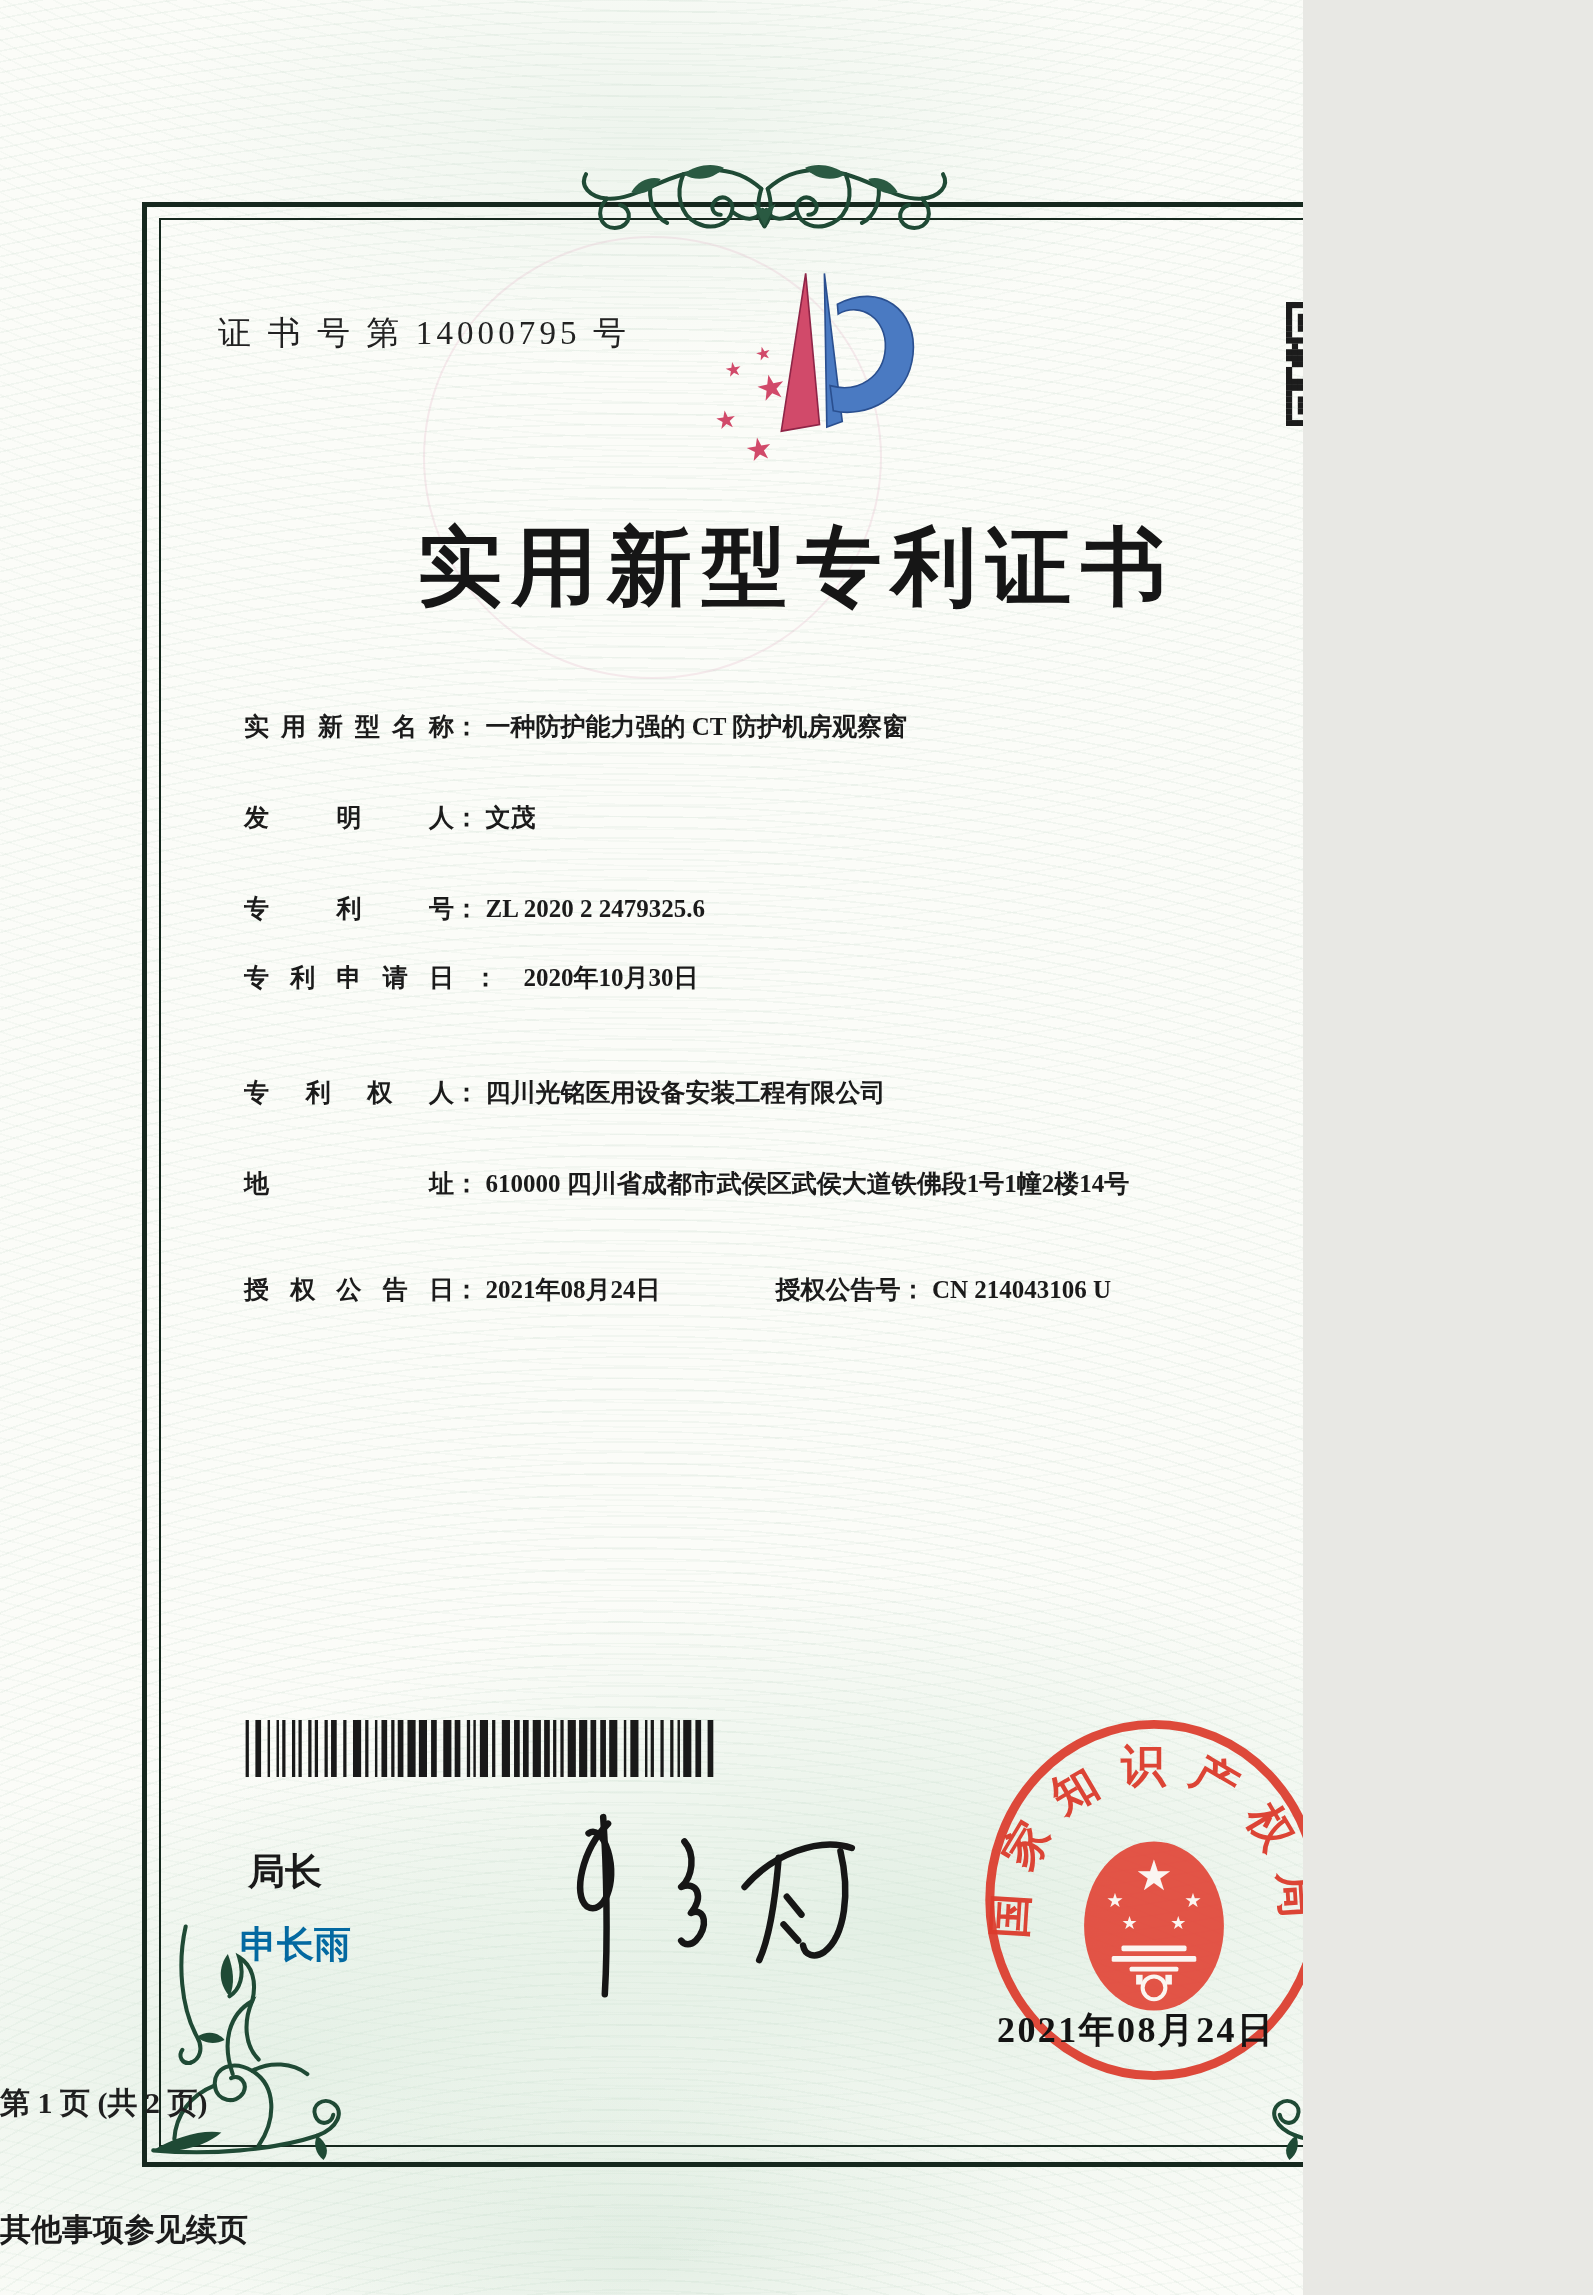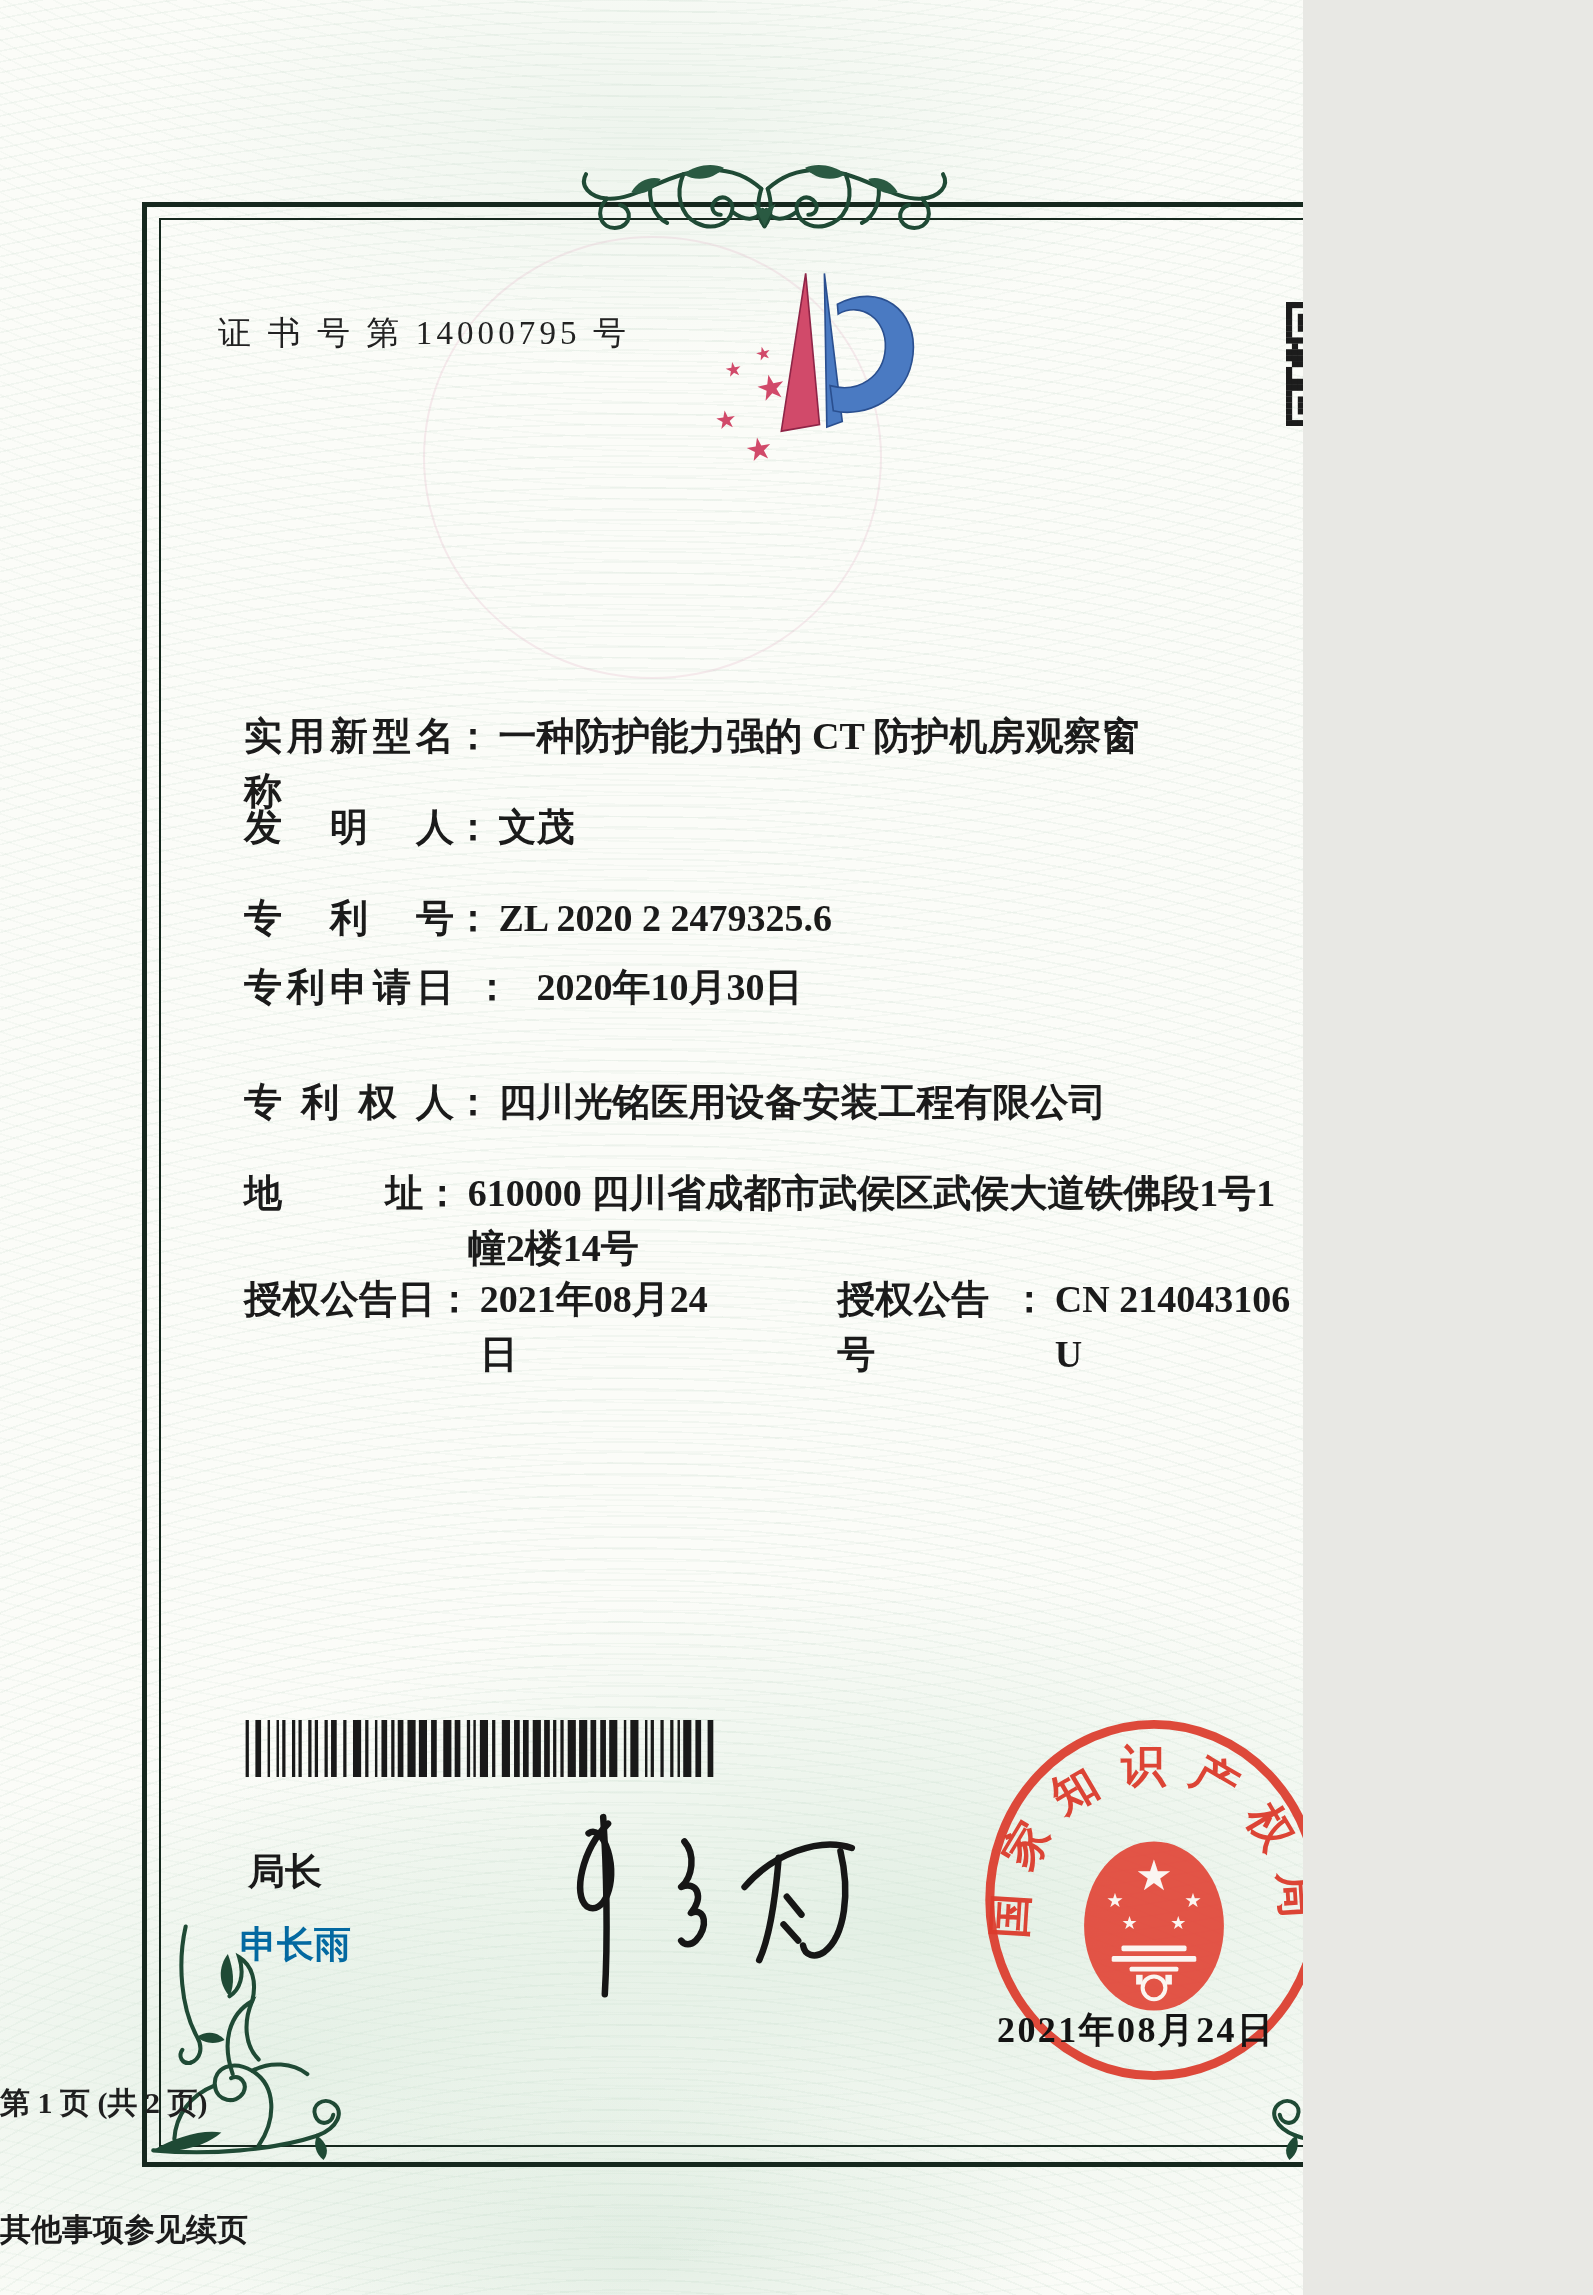--- a/index.html
+++ b/index.html
@@ -29,21 +29,21 @@
 
   .cert-number{position:absolute; left:218px; top:311px; font-size:33px; letter-spacing:4.1px; font-weight:500; color:#222;}
 
   .logo{position:absolute; left:687px; top:262px; width:252px; height:244px;}
   .qr{position:absolute; left:1286px; top:302px; width:124px; height:124px;}
 
   .title{position:absolute; left:0; top:510px; width:1593px; margin:0; text-align:center;
     font-size:85px; font-weight:700; letter-spacing:9.8px; color:#161616;}
 
   .row{position:absolute; left:244px; display:flex; align-items:flex-start;
-    font-size:38px; font-weight:600; color:#1b1b1b; line-height:1.45;}
+    font-size:25px; font-weight:600; color:#1b1b1b; line-height:1.45;}
   .row .lab{display:inline-block; width:210px; text-align:justify; text-align-last:justify;}
   .row .col{display:inline-block;}
   .row .val{margin-left:6.5px; max-width:979px;}
   .r0{top:709px;} .r1{top:800px;} .r2{top:891px;} .r3{top:960px;gap:19px;}
   .r4{top:1075px;} .r5{top:1166px;} .r6{top:1272px;}
   .lab2{margin-left:115px;}
 
   .paragraphs{position:absolute; left:237px; top:1335px; width:1164px;
     font-size:33px; line-height:60px; font-style:italic; font-weight:500;
     text-align:justify; color:#1d1d1d;}
@@ -409,20 +409,21 @@
       <rect x="28.952380952380953" y="144.76190476190476" width="7.538095238095238" height="7.538095238095238" fill="#1c1c1c"></rect>
       <rect x="36.19047619047619" y="144.76190476190476" width="7.538095238095238" height="7.538095238095238" fill="#1c1c1c"></rect>
       <rect x="43.42857142857143" y="144.76190476190476" width="7.538095238095238" height="7.538095238095238" fill="#1c1c1c"></rect>
       <rect x="86.85714285714286" y="144.76190476190476" width="7.538095238095238" height="7.538095238095238" fill="#1c1c1c"></rect>
       <rect x="101.33333333333333" y="144.76190476190476" width="7.538095238095238" height="7.538095238095238" fill="#1c1c1c"></rect>
       <rect x="115.80952380952381" y="144.76190476190476" width="7.538095238095238" height="7.538095238095238" fill="#1c1c1c"></rect>
       <rect x="123.04761904761905" y="144.76190476190476" width="7.538095238095238" height="7.538095238095238" fill="#1c1c1c"></rect>
       <rect x="144.76190476190476" y="144.76190476190476" width="7.538095238095238" height="7.538095238095238" fill="#1c1c1c"></rect>
     </svg>
 
+  <h1 class="title">实用新型专利证书</h1>
 
   <div class="row r0">
     <span class="lab">实用新型名称</span>
       <span class="col">：</span>
     <span class="val">一种防护能力强的 CT 防护机房观察窗</span>
   </div>
   <div class="row r1">
     <span class="lab">发明人</span>
       <span class="col">：</span>
     <span class="val">文茂</span>

